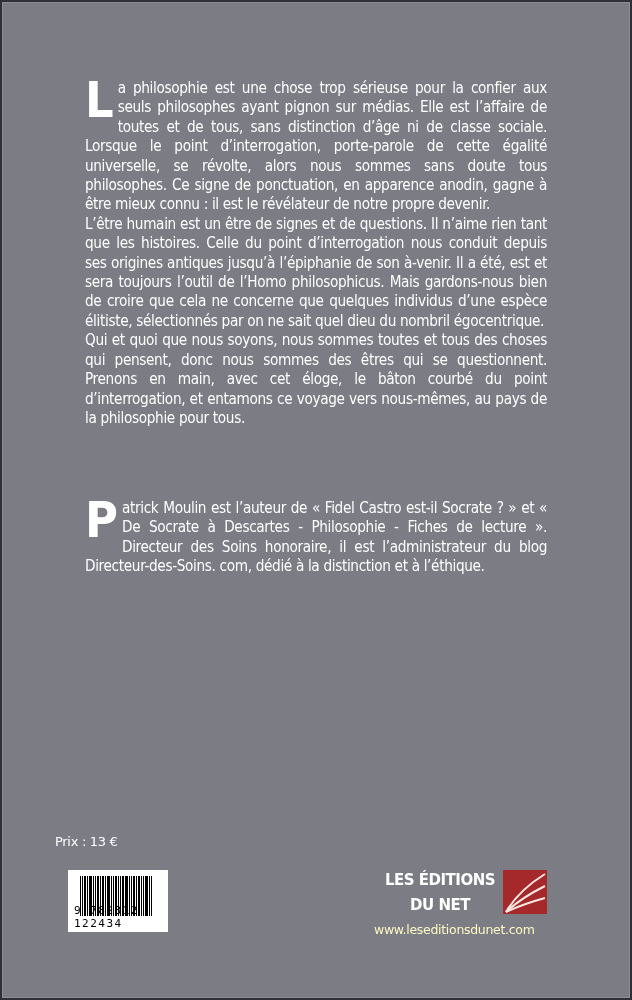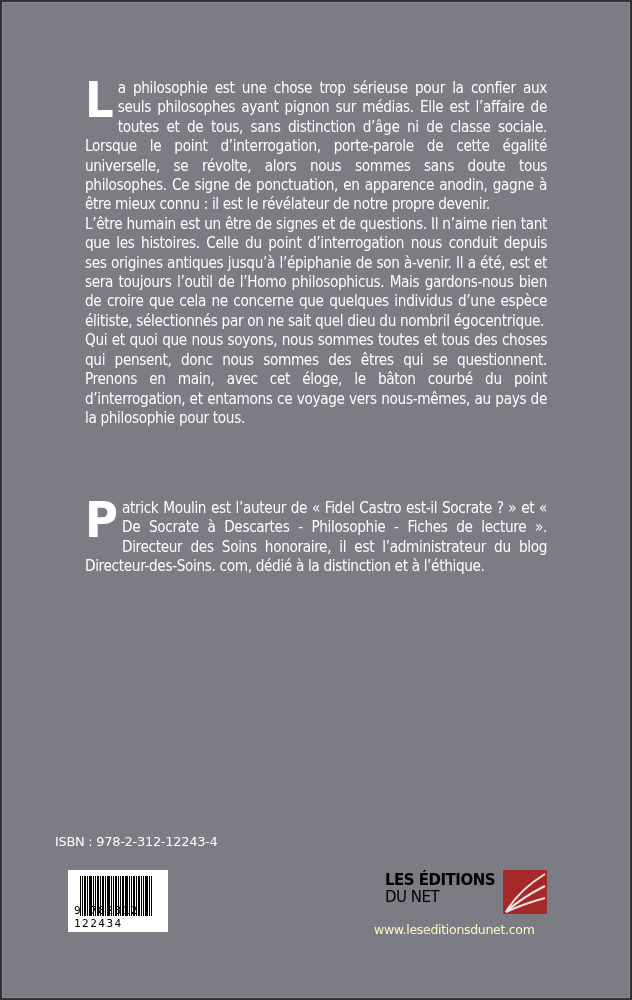--- a/index.html
+++ b/index.html
@@ -52,26 +52,26 @@
   }
   .bars span { display: inline-block; background: #000; height: 40px; margin-right: 1px; }
   .barcode-digits {
     position: absolute; left: 6px; bottom: 2px; font-size: 11px;
     font-family: "DejaVu Sans Mono", monospace; color: #000; letter-spacing: 1.5px;
   }
   .publisher {
     position: absolute; left: 385px; top: 868px; width: 170px;
   }
   .pub-name {
-    position: absolute; right: 62px; top: 2px; text-align: left;
-    color: #000000; font-weight: bold; font-size: 15px; line-height: 17px;
+    position: absolute; right: 62px; top: 2px; text-align: center;
+    color: #ffffff; font-weight: bold; font-size: 15px; line-height: 17px;
     font-family: "DejaVu Sans", sans-serif; letter-spacing: -0.5px;
     white-space: nowrap;
   }
-  .pub-name .line2 { font-weight: normal; }
+  .pub-name .line2 { font-weight: bold; margin-top: 8px; }
   .pub-logo {
     position: absolute; left: 116px; top: 0; width: 44px; height: 44px;
     background: #a5282a;
   }
   .pub-url {
     position: absolute; left: -13px; top: 52px; color: #fef9c3; font-size: 12.5px;
     font-family: "DejaVu Sans", sans-serif; letter-spacing: -0.3px; white-space: nowrap;
   }
 </style>
 </head>
@@ -83,21 +83,21 @@
     <p><span class="dropcap">L</span><span>a philosophie est une chose trop sérieuse pour la confier aux seuls philosophes ayant pignon sur médias. Elle est l’affaire de toutes et de tous, sans distinction d’âge ni de classe sociale. Lorsque le point d’interrogation, porte-parole de cette égalité universelle, se révolte, alors nous sommes sans doute tous philosophes. Ce signe de ponctuation, en apparence anodin, gagne à être mieux connu : il est le révélateur de notre propre devenir.</span></p>
     <p>L’être humain est un être de signes et de questions. Il n’aime rien tant que les histoires. Celle du point d’interrogation nous conduit depuis ses origines antiques jusqu’à l’épiphanie de son à-venir. Il a été, est et sera toujours l’outil de l’Homo philosophicus. Mais gardons-nous bien de croire que cela ne concerne que quelques individus d’une espèce élitiste, sélectionnés par on ne sait quel dieu du nombril égocentrique.</p>
     <p>Qui et quoi que nous soyons, nous sommes toutes et tous des choses qui pensent, donc nous sommes des êtres qui se questionnent. Prenons en main, avec cet éloge, le bâton courbé du point d’interrogation, et entamons ce voyage vers nous-mêmes, au pays de la philosophie pour tous.</p>
   </div>
 
   <div class="text-block bio">
     <p><span class="dropcap">P</span><span>atrick Moulin est l’auteur de « Fidel Castro est-il Socrate ? » et « De Socrate à Descartes - Philosophie - Fiches de lecture ». Directeur des Soins honoraire, il est l’administrateur du blog Directeur-des-Soins. com, dédié à la distinction et à l’éthique.</span></p>
   </div>
 
   <div class="price-block">
-    <div>ISBN : 978-2-312-12243-4</div>
+    <div>Prix : 13 €</div>
   </div>
 
   <div class="barcode-box">
     <div class="bars">
       <span style="width:1px"></span>
         <span style="width:1px"></span>
         <span style="width:2px"></span>
         <span style="width:1px"></span>
         <span style="width:3px"></span>
         <span style="width:1px"></span>

